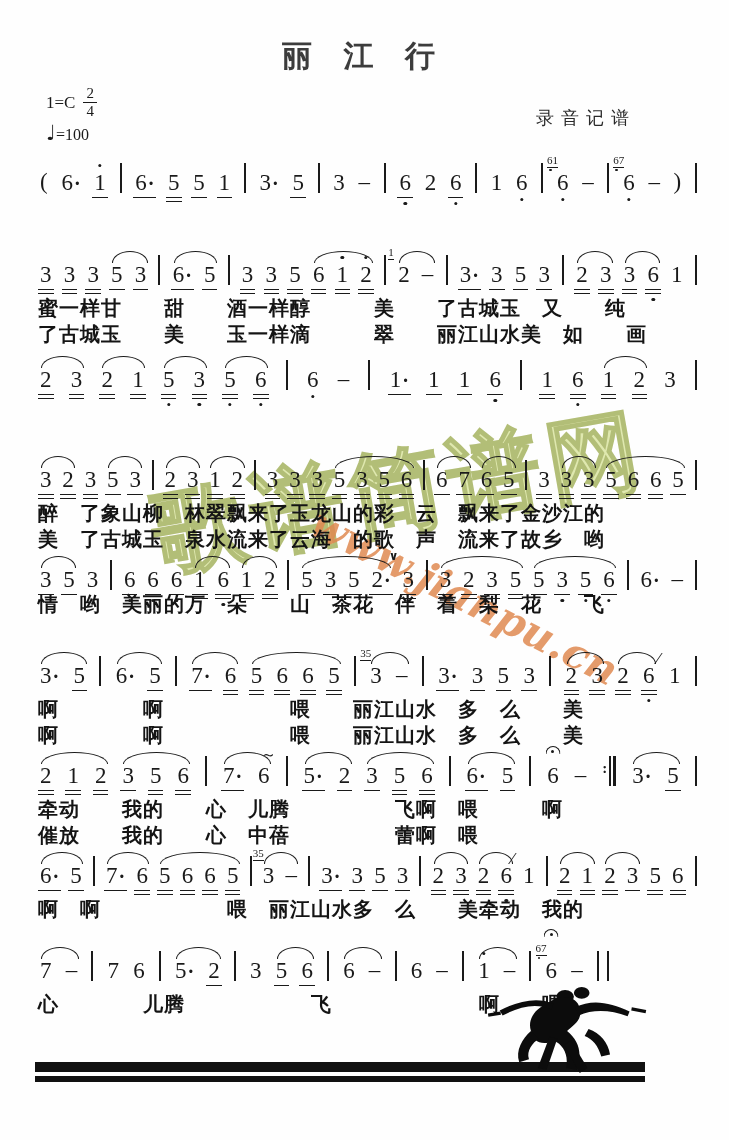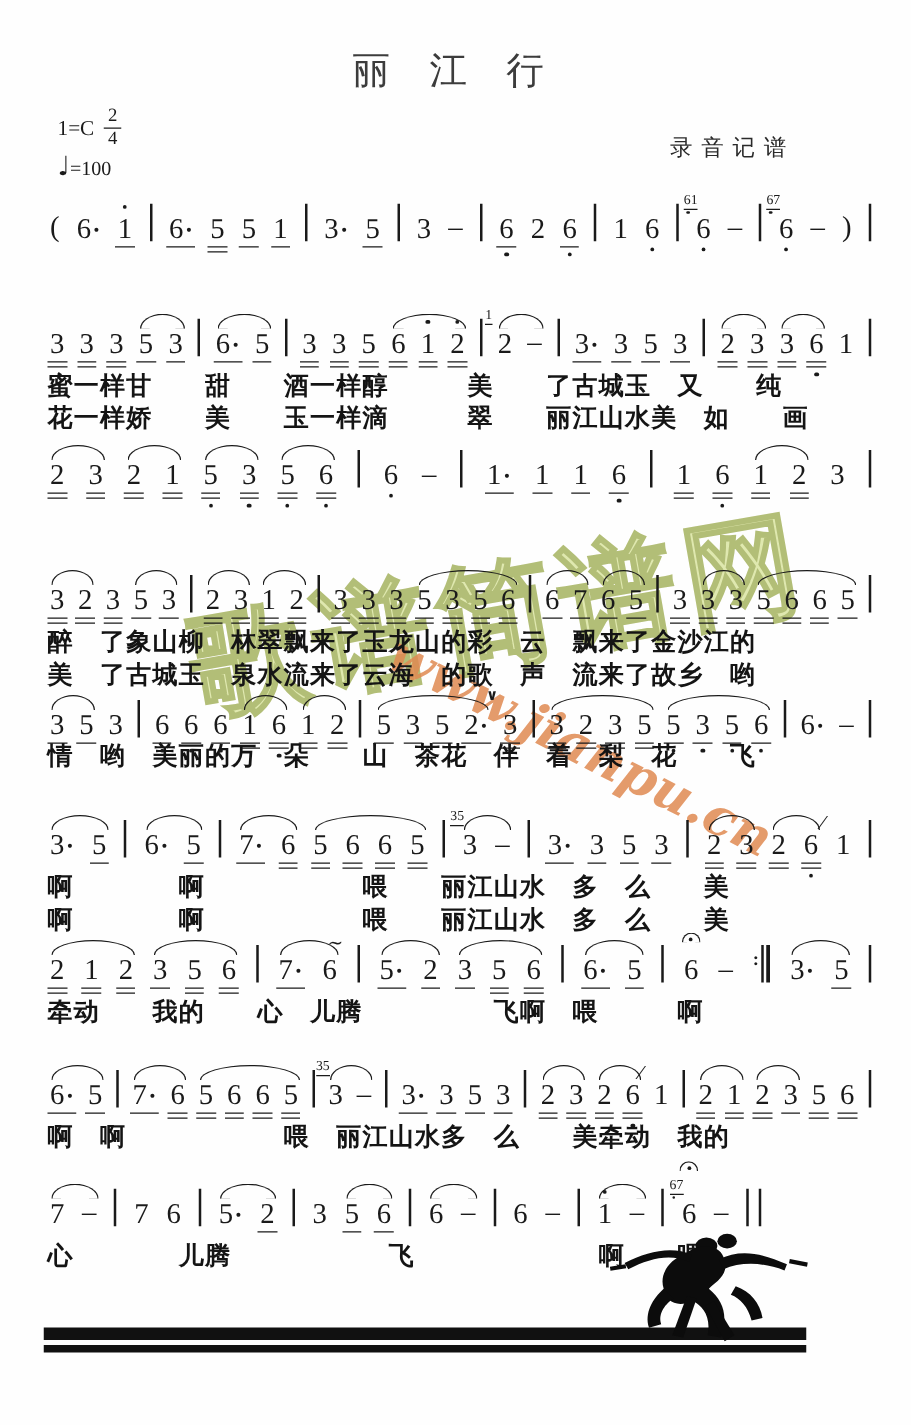--- a/index.html
+++ b/index.html
@@ -1,19 +1,19 @@
 <!DOCTYPE html>
 <html><head>
 <meta charset="utf-8">
 <style>
   html,body{margin:0;padding:0;background:#e8e8e8;}
   #page{position:relative;width:729px;height:1140px;margin:0 auto;background:#fefefe;overflow:hidden;
         font-family:"Liberation Serif","DejaVu Serif",serif;color:#1a1a1a;}
   
-  #title{position:absolute;top:36px;left:0;width:100%;text-align:center;font-size:30px;letter-spacing:12px;color:#3c3c3c;font-weight:normal;}
+  #title{position:absolute;top:36px;left:0;width:100%;text-align:center;font-size:30px;letter-spacing:12px;color:#3c3c3c;font-weight:bold;}
   #keyblock{position:absolute;left:46px;top:86px;font-size:17px;}
   #keyblock .keyrow{display:flex;align-items:center;gap:8px;}
   .frac{display:inline-flex;flex-direction:column;align-items:center;line-height:1;font-size:15px;}
   .frac .den{border-top:1.4px solid #1a1a1a;padding:1px 3px 0 3px;}
   .frac .num{padding:0 3px 1px 3px;}
   #tempoblock{margin-top:2px;font-size:16px;}
   #tempoblock .qnote{font-size:21px;font-family:"DejaVu Sans",sans-serif;}
   #credit{position:absolute;top:106px;right:93px;font-size:18px;letter-spacing:7px;color:#2a2a2a;}
   
   #wm-green{position:absolute;left:150px;top:430px;font-size:92px;font-weight:bold;letter-spacing:8px;
@@ -148,21 +148,21 @@
           <span class="tok"><span class="digit">1</span></span>
           <span class="bar"></span>
           <div class="arc" style="left: 74px; width: 34px; top: 11px;"></div>
           <div class="arc" style="left: 136px; width: 41px; top: 11px;"></div>
           <div class="arc" style="left: 276px; width: 57px; top: 11px;"></div>
           <div class="arc" style="left: 361px; width: 34px; top: 11px;"></div>
           <div class="arc" style="left: 539px; width: 34px; top: 11px;"></div>
           <div class="arc" style="left: 587px; width: 33px; top: 11px;"></div>
         </div>
         <div class="lyric first">蜜一样甘　　甜　　酒一样醇　　　美　　了古城玉　又　　纯</div>
-        <div class="lyric">花一样娇　　美　　玉一样滴　　　翠　　丽江山水美　如　　画</div>
+        <div class="lyric">了古城玉　　美　　玉一样滴　　　翠　　丽江山水美　如　　画</div>
       </div>
       <div class="system" style="top: 345px;">
         <div class="notes-row">
           <span class="tok"><span class="digit">2</span><i class="ln ln0"></i><i class="ln ln1"></i></span>
           <span class="tok"><span class="digit">3</span><i class="ln ln0"></i><i class="ln ln1"></i></span>
           <span class="tok"><span class="digit">2</span><i class="ln ln0"></i><i class="ln ln1"></i></span>
           <span class="tok"><span class="digit">1</span><i class="ln ln0"></i><i class="ln ln1"></i></span>
           <span class="tok"><span class="digit">5</span><i class="ln ln0"></i><i class="ln ln1"></i><i class="odot" style="bottom: -15px;"></i></span>
           <span class="tok"><span class="digit">3</span><i class="ln ln0"></i><i class="ln ln1"></i><i class="odot" style="bottom: -15px;"></i></span>
           <span class="tok"><span class="digit">5</span><i class="ln ln0"></i><i class="ln ln1"></i><i class="odot" style="bottom: -15px;"></i></span>
@@ -350,20 +350,21 @@
           <span class="bar"></span>
           <div class="arc" style="left: 3px; width: 65px; top: 11px;"></div>
           <div class="arc" style="left: 85px; width: 65px; top: 11px;"></div>
           <div class="arc" style="left: 186px; width: 45px; top: 11px;"></div>
           <div class="arc" style="left: 267px; width: 45px; top: 11px;"></div>
           <div class="arc" style="left: 329px; width: 65px; top: 11px;"></div>
           <div class="arc" style="left: 430px; width: 45px; top: 11px;"></div>
           <div class="arc" style="left: 595px; width: 45px; top: 11px;"></div>
         </div>
         <div class="lyric first">牵动　　我的　　心　儿腾　　　　　飞啊　喂　　　啊</div>
+        <div class="lyric">催放　　我的　　心　中蓓　　　　　蕾啊　喂</div>
       </div>
       <div class="system" style="top: 841px;">
         <div class="notes-row">
           <span class="tok"><span class="digit">6</span><span class="aug">·</span><i class="ln ln0"></i></span>
           <span class="tok"><span class="digit">5</span><i class="ln ln0"></i></span>
           <span class="bar"></span>
           <span class="tok"><span class="digit">7</span><span class="aug">·</span><i class="ln ln0"></i></span>
           <span class="tok"><span class="digit">6</span><i class="ln ln0"></i><i class="ln ln1"></i></span>
           <span class="tok"><span class="digit">5</span><i class="ln ln0"></i><i class="ln ln1"></i></span>
           <span class="tok"><span class="digit">6</span><i class="ln ln0"></i><i class="ln ln1"></i></span>

